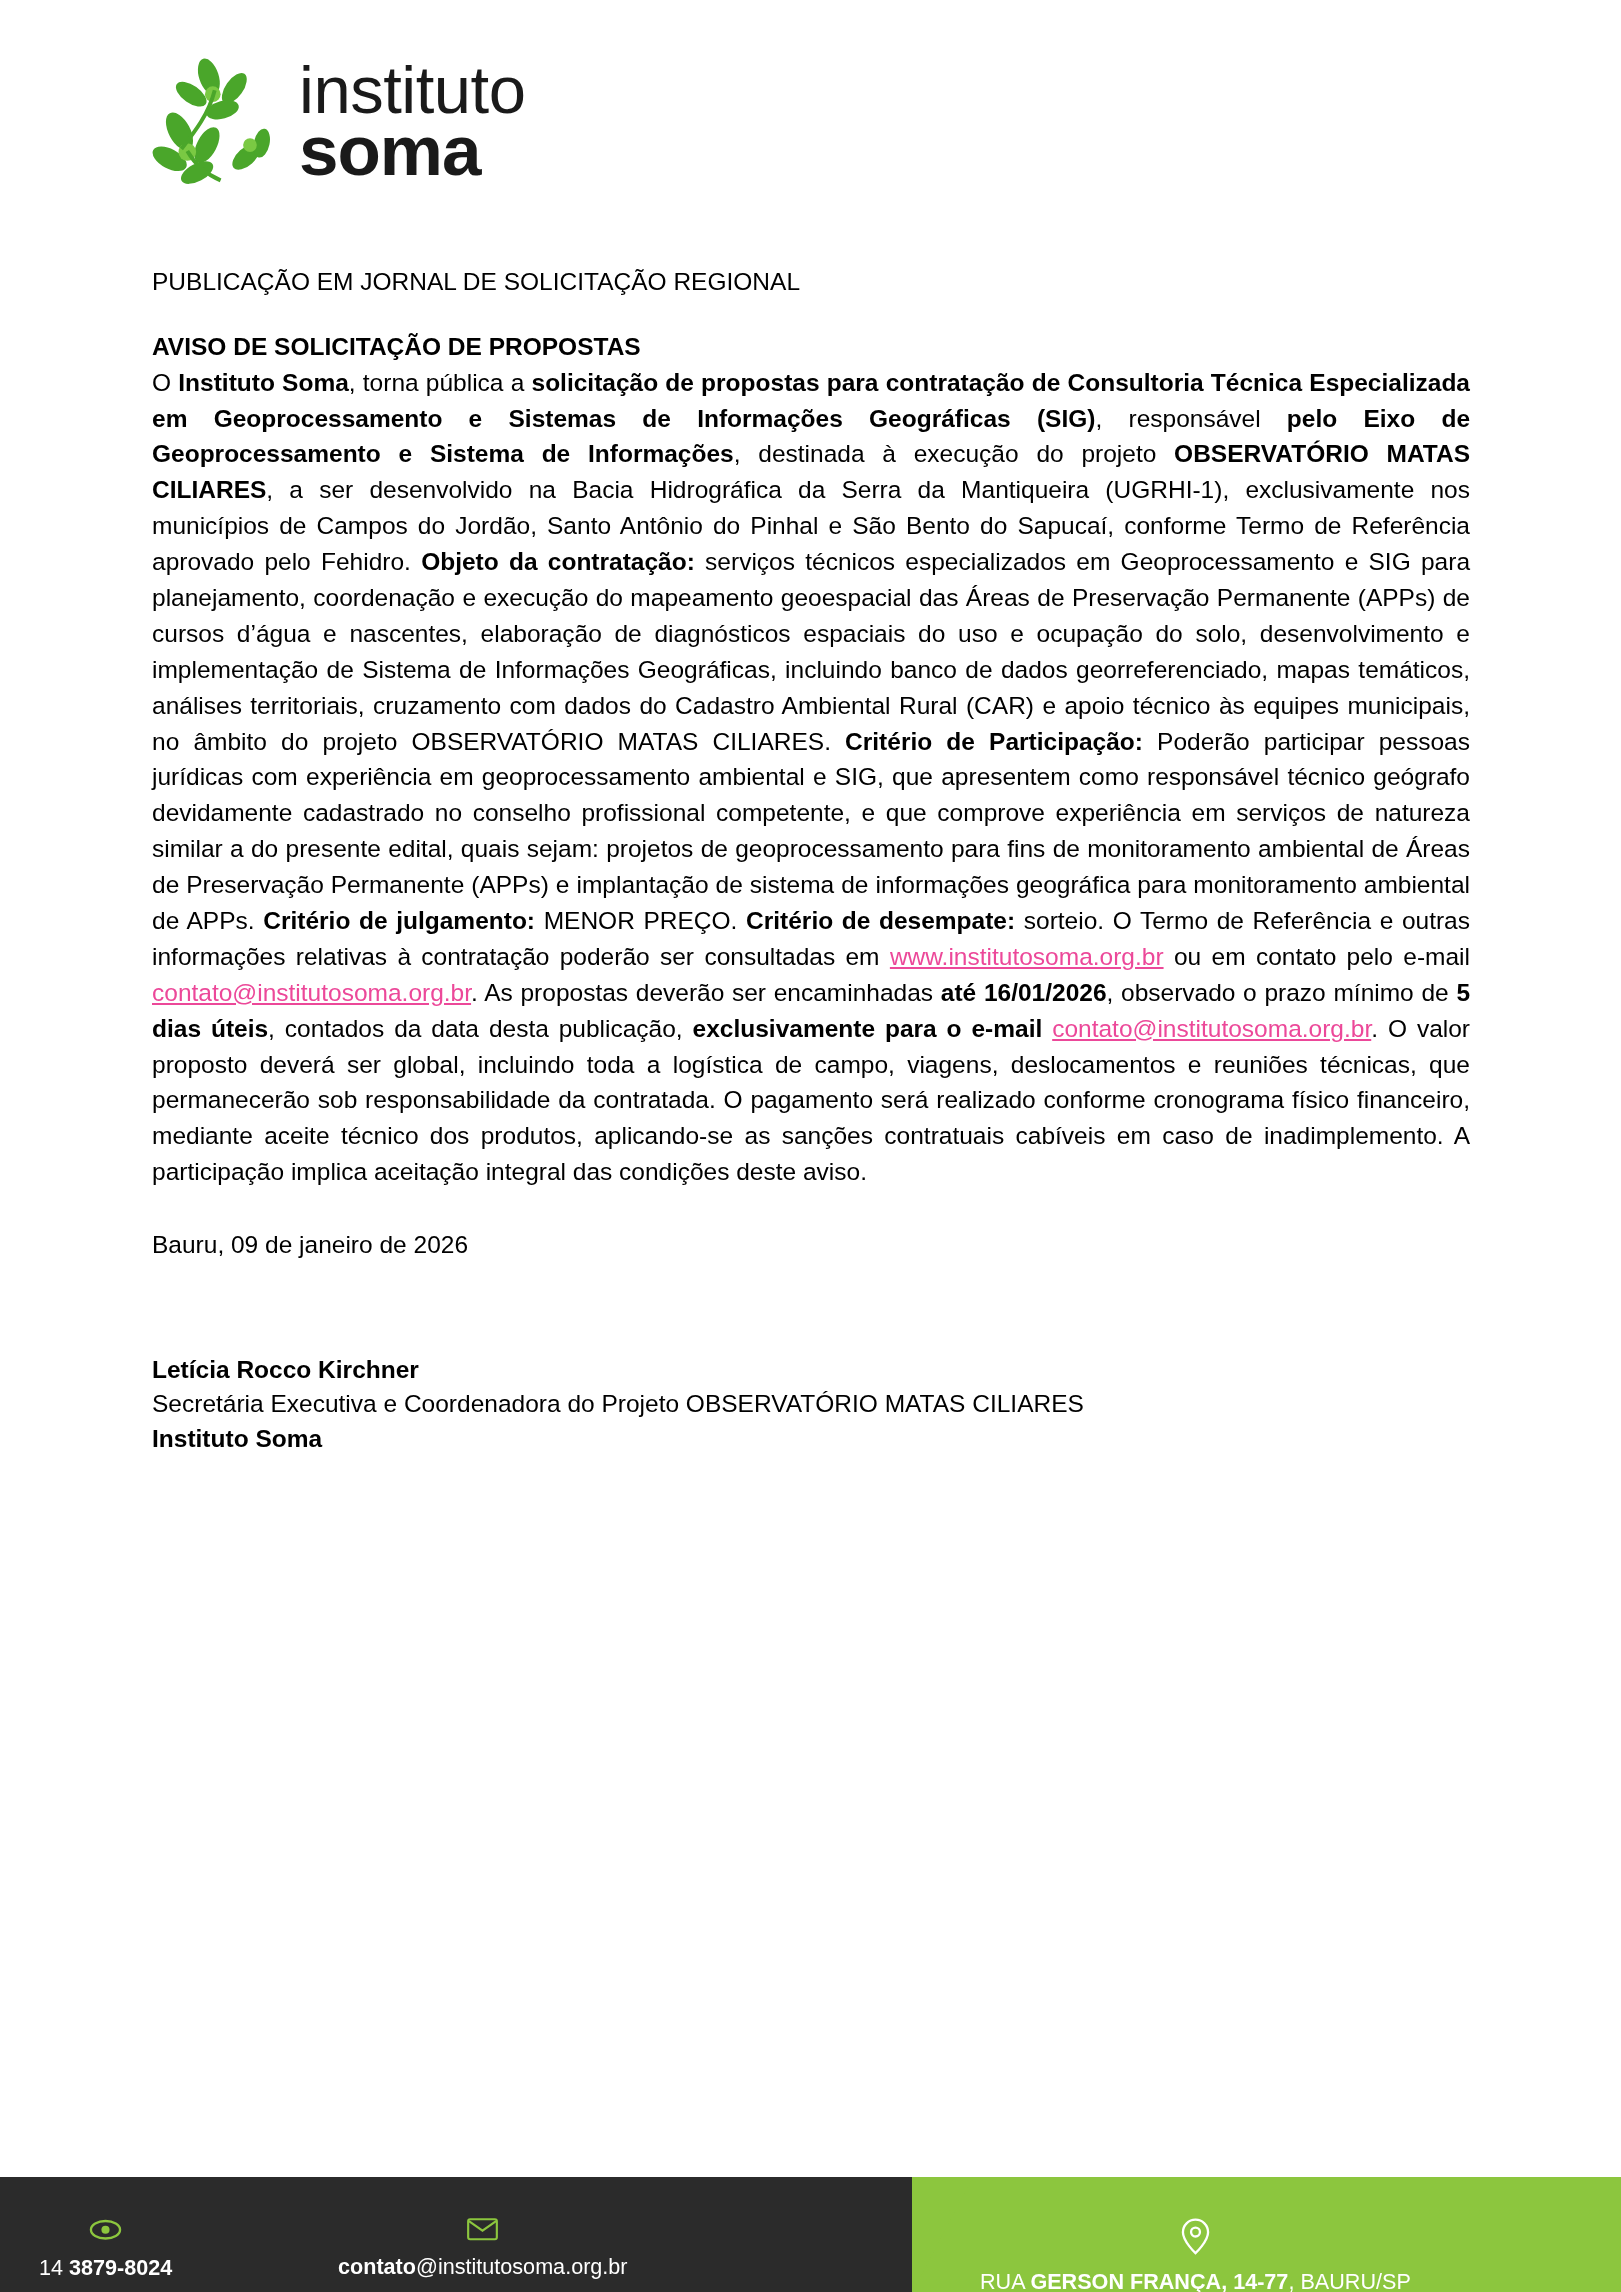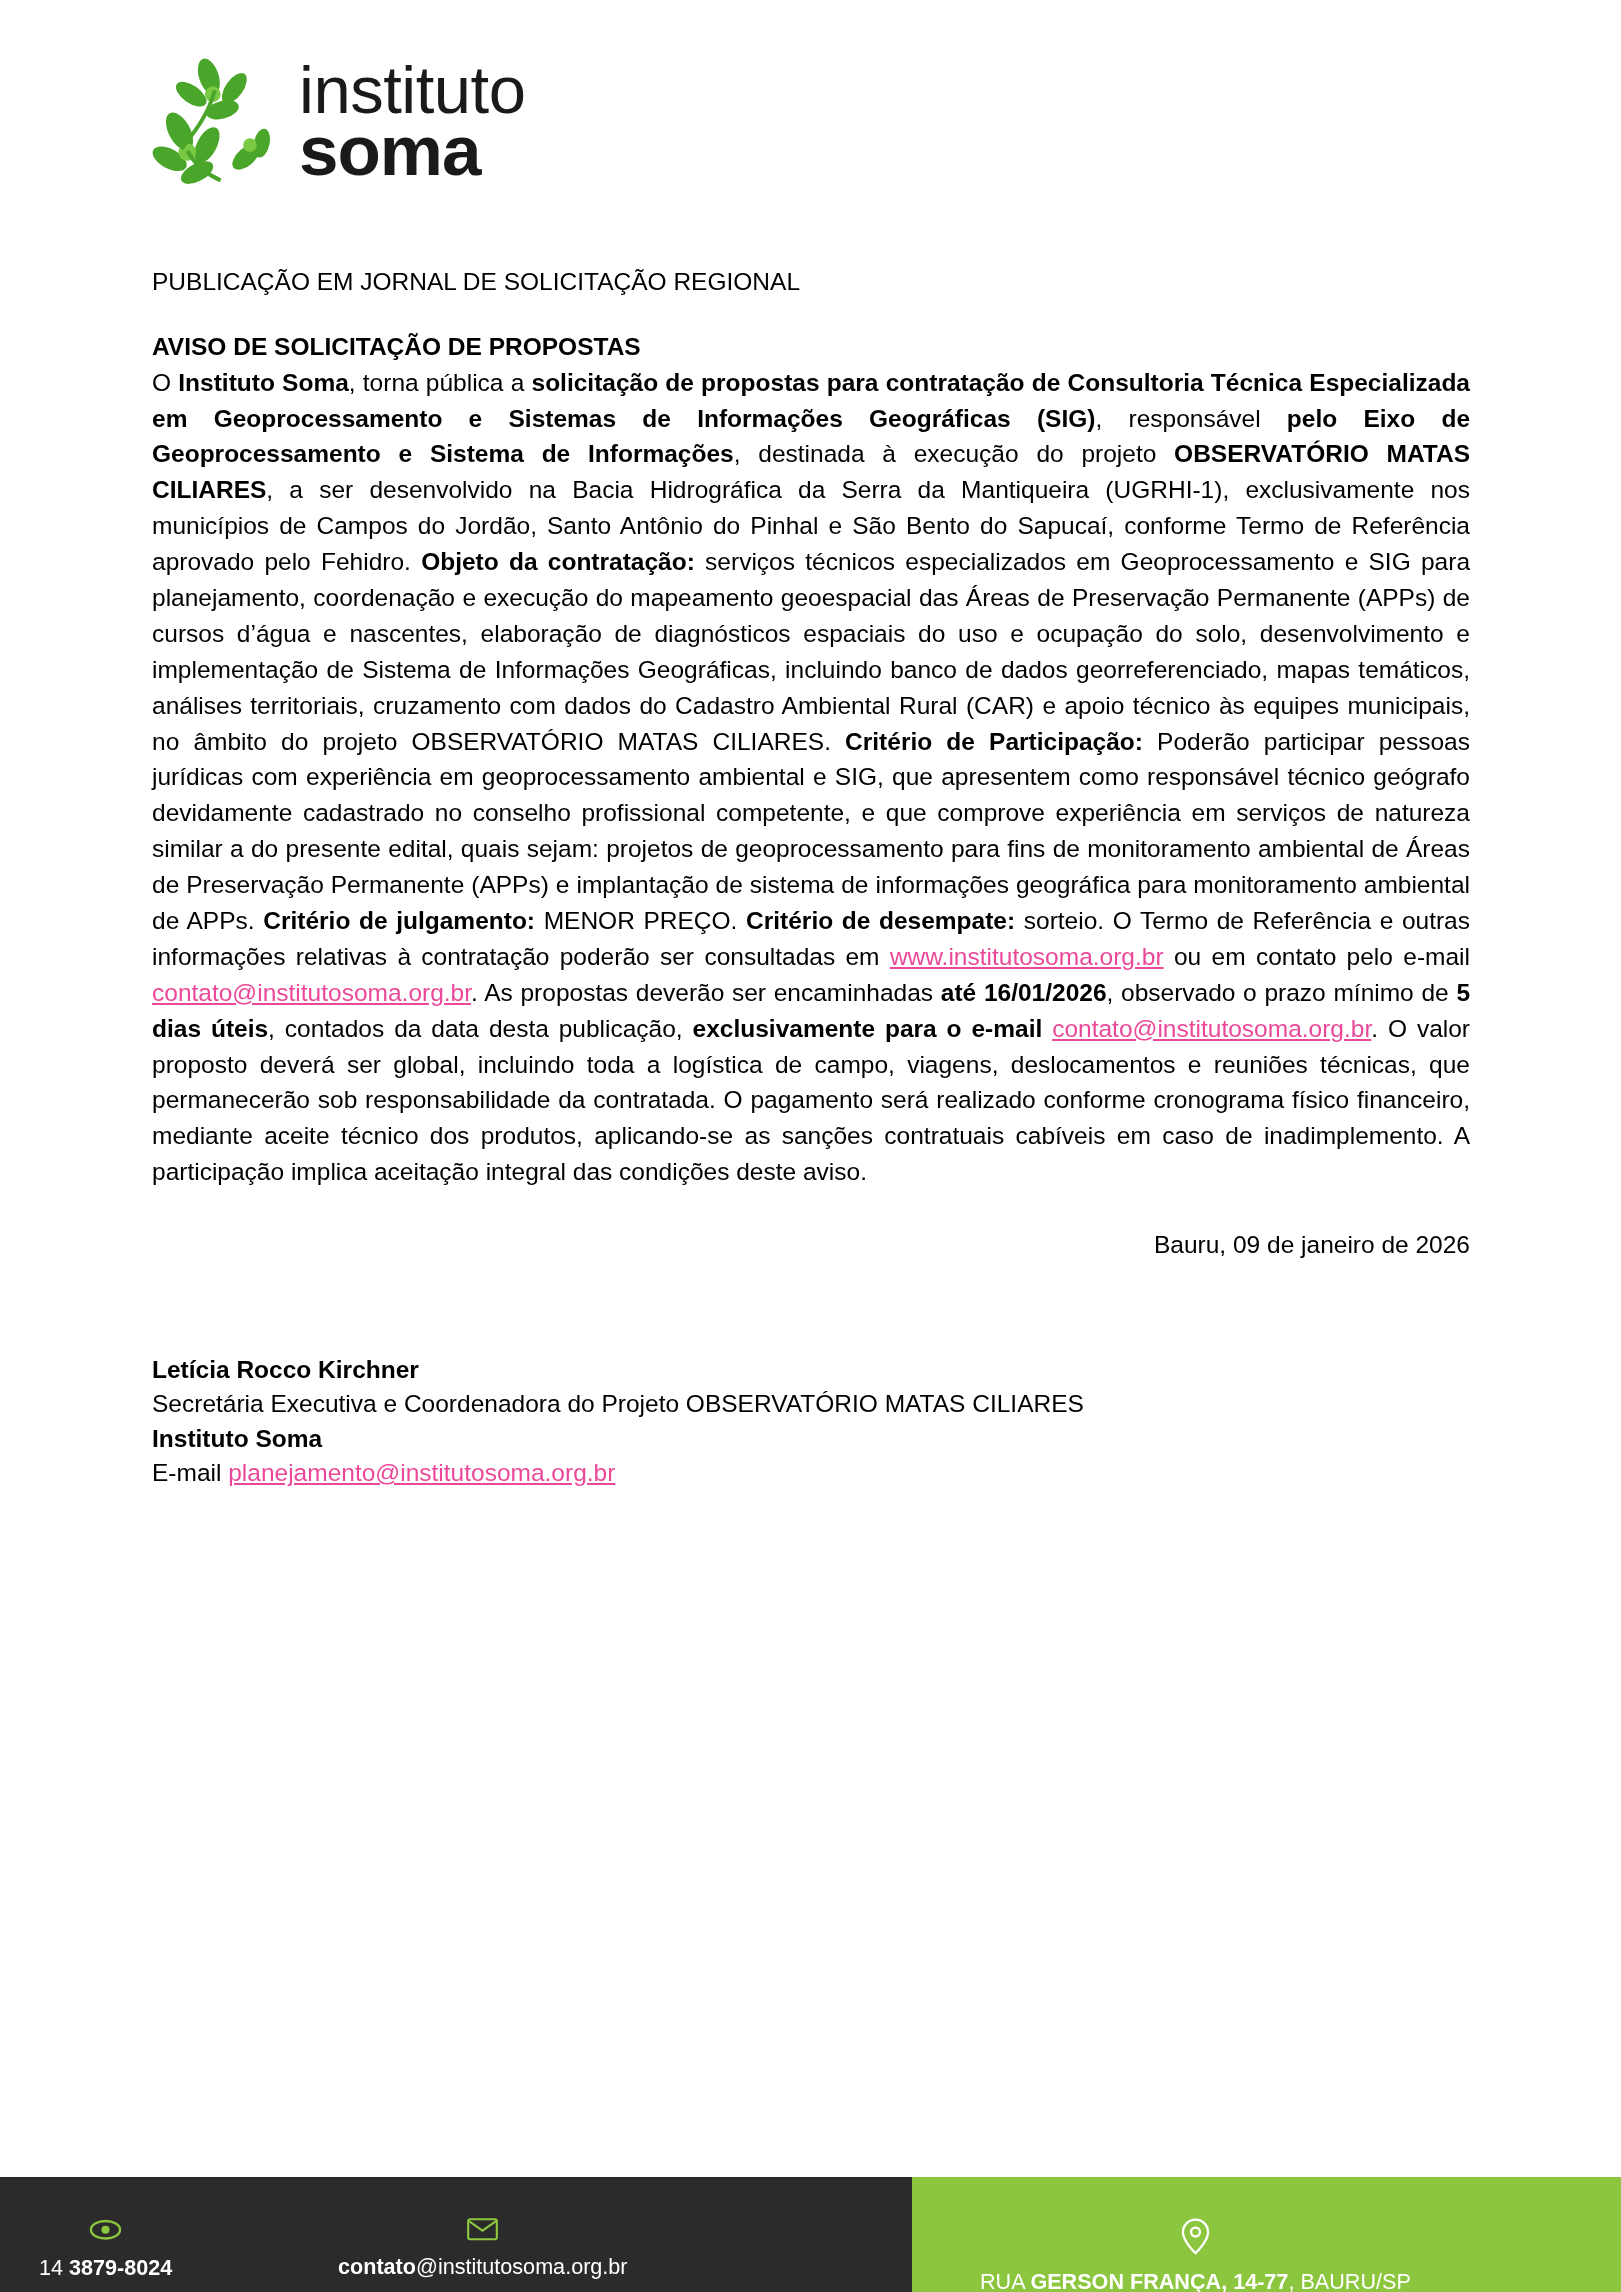--- a/index.html
+++ b/index.html
@@ -79,21 +79,21 @@
     text-justify: inter-word;
   }
   .body-text b { font-weight: 700; }
   .lnk {
     color: #ec4899;
     text-decoration: underline;
   }
 
   .signoff-date {
     font-size: 24.5px;
-    text-align: right;
+    text-align: left;
     margin-top: 41px;
   }
 
   .signature {
     margin-top: 94px;
     font-size: 24.5px;
     line-height: 1.40;
   }
   .signature .name { font-weight: 700; }
   .signature .org { font-weight: 700; }
@@ -207,21 +207,20 @@
   <div class="body-text">
     O <b>Instituto Soma</b>, torna pública a <b>solicitação de propostas para contratação de Consultoria Técnica Especializada em Geoprocessamento e Sistemas de Informações Geográficas (SIG)</b>, responsável <b>pelo Eixo de Geoprocessamento e Sistema de Informações</b>, destinada à execução do projeto <b>OBSERVATÓRIO MATAS CILIARES</b>, a ser desenvolvido na Bacia Hidrográfica da Serra da Mantiqueira (UGRHI-1), exclusivamente nos municípios de Campos do Jordão, Santo Antônio do Pinhal e São Bento do Sapucaí, conforme Termo de Referência aprovado pelo Fehidro. <b>Objeto da contratação:</b> serviços técnicos especializados em Geoprocessamento e SIG para planejamento, coordenação e execução do mapeamento geoespacial das Áreas de Preservação Permanente (APPs) de cursos d’água e nascentes, elaboração de diagnósticos espaciais do uso e ocupação do solo, desenvolvimento e implementação de Sistema de Informações Geográficas, incluindo banco de dados georreferenciado, mapas temáticos, análises territoriais, cruzamento com dados do Cadastro Ambiental Rural (CAR) e apoio técnico às equipes municipais, no âmbito do projeto OBSERVATÓRIO MATAS CILIARES. <b>Critério de Participação:</b> Poderão participar pessoas jurídicas com experiência em geoprocessamento ambiental e SIG, que apresentem como responsável técnico geógrafo devidamente cadastrado no conselho profissional competente, e que comprove experiência em serviços de natureza similar a do presente edital, quais sejam: projetos de geoprocessamento para fins de monitoramento ambiental de Áreas de Preservação Permanente (APPs) e implantação de sistema de informações geográfica para monitoramento ambiental de APPs. <b>Critério de julgamento:</b> MENOR PREÇO. <b>Critério de desempate:</b> sorteio. O Termo de Referência e outras informações relativas à contratação poderão ser consultadas em <a class="lnk" href="#">www.institutosoma.org.br</a> ou em contato pelo e-mail <a class="lnk" href="#">contato@institutosoma.org.br</a>. As propostas deverão ser encaminhadas <b>até 16/01/2026</b>, observado o prazo mínimo de <b>5 dias úteis</b>, contados da data desta publicação, <b>exclusivamente para o e-mail </b><a class="lnk" href="#">contato@institutosoma.org.br</a>. O valor proposto deverá ser global, incluindo toda a logística de campo, viagens, deslocamentos e reuniões técnicas, que permanecerão sob responsabilidade da contratada. O pagamento será realizado conforme cronograma físico financeiro, mediante aceite técnico dos produtos, aplicando-se as sanções contratuais cabíveis em caso de inadimplemento. A participação implica aceitação integral das condições deste aviso.
   </div>
 
   <div class="signoff-date">Bauru, 09 de janeiro de 2026</div>
 
   <div class="signature">
     <div class="name">Letícia Rocco Kirchner</div>
     <div>Secretária Executiva e Coordenadora do Projeto OBSERVATÓRIO MATAS CILIARES</div>
     <div class="org">Instituto Soma</div>
-    <div><span>E-mail </span><a class="lnk" href="#">planejamento@institutosoma.org.br</a></div>
   </div>
 
 </div>
 
 <div class="footer">
   <div class="footer-dark"></div>
   <div class="footer-green"></div>
 
   <div class="footer-items">
     <div class="f-item f-phone">

